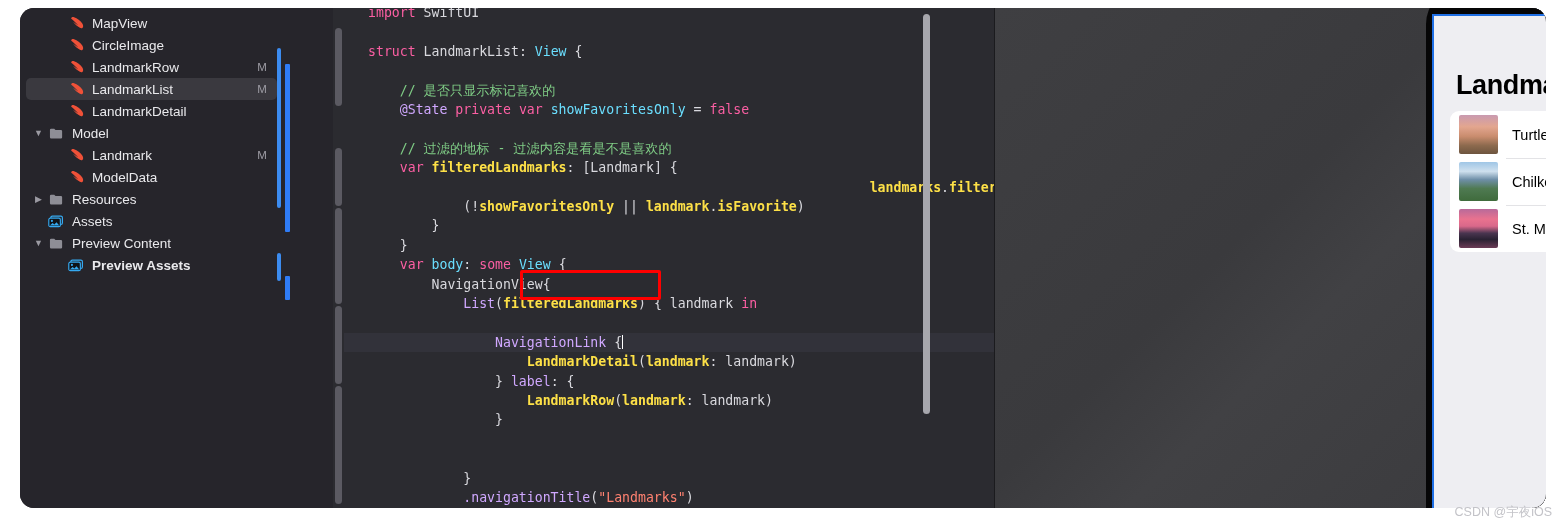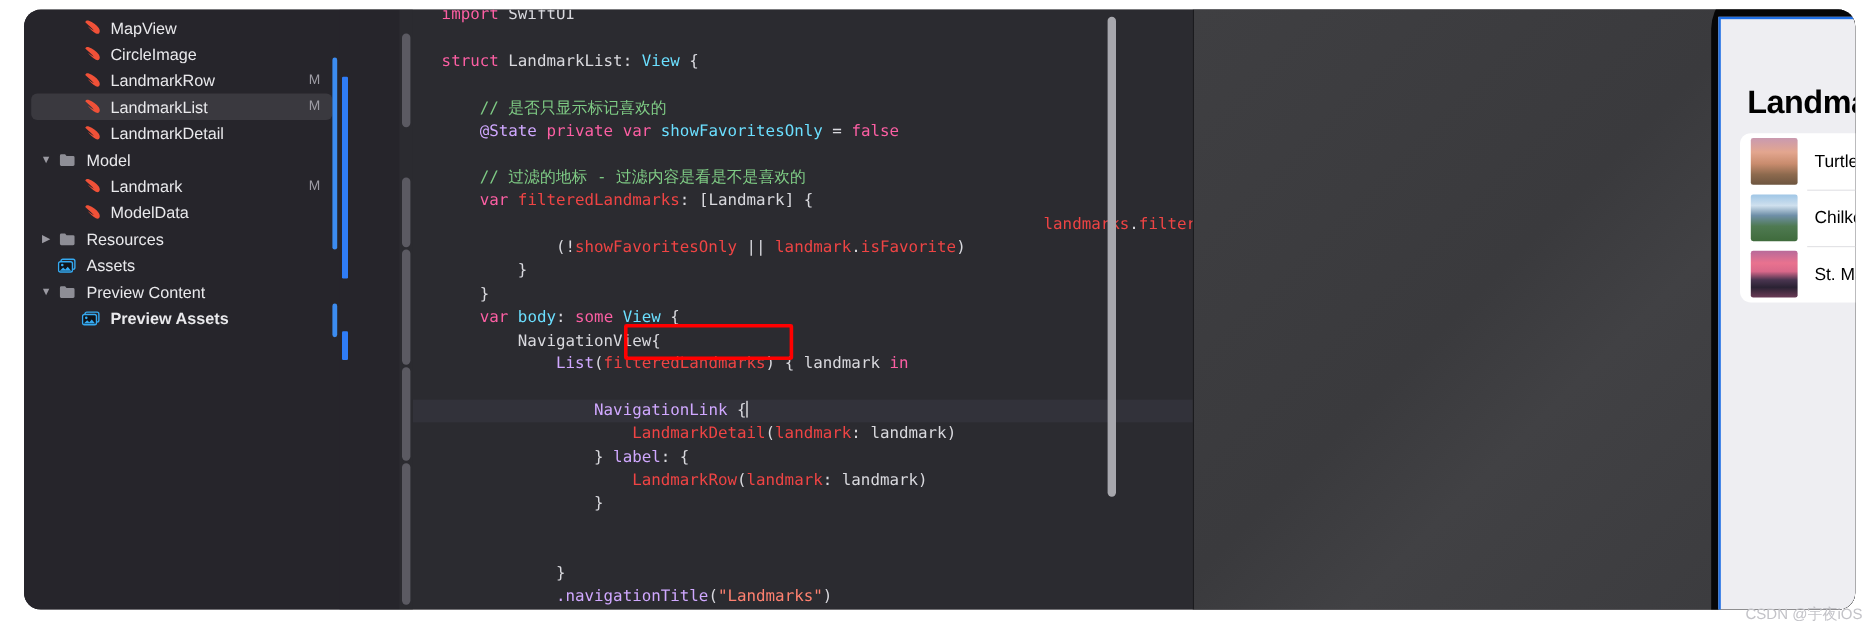--- a/index.html
+++ b/index.html
@@ -84,21 +84,21 @@
     font-size: 13.2px; line-height: 19.4px;
     white-space: pre;
     color: #d9d9de;
   }
   .ln.cur { background: #32323a; }
   .ln .txt { display: inline-block; padding-left: 8px; margin-left: 16px; }
 
   
   .k  { color: #fc5fa3; }           
   .kp { color: #d0a8ff; }           
-  .tc { color: #ef4444; }           
+  .tc { color: #fde047; font-weight: bold; }           
   .id { color: #6bdfff; }           
   .fn { color: #d0a8ff; }           
   .st { color: #ff8170; }           
   .cm { color: #7fcc85; }           
   .pl { color: #d9d9de; }           
 
   
   .redbox {
     position: absolute;
     border: 3px solid #ff0000;

